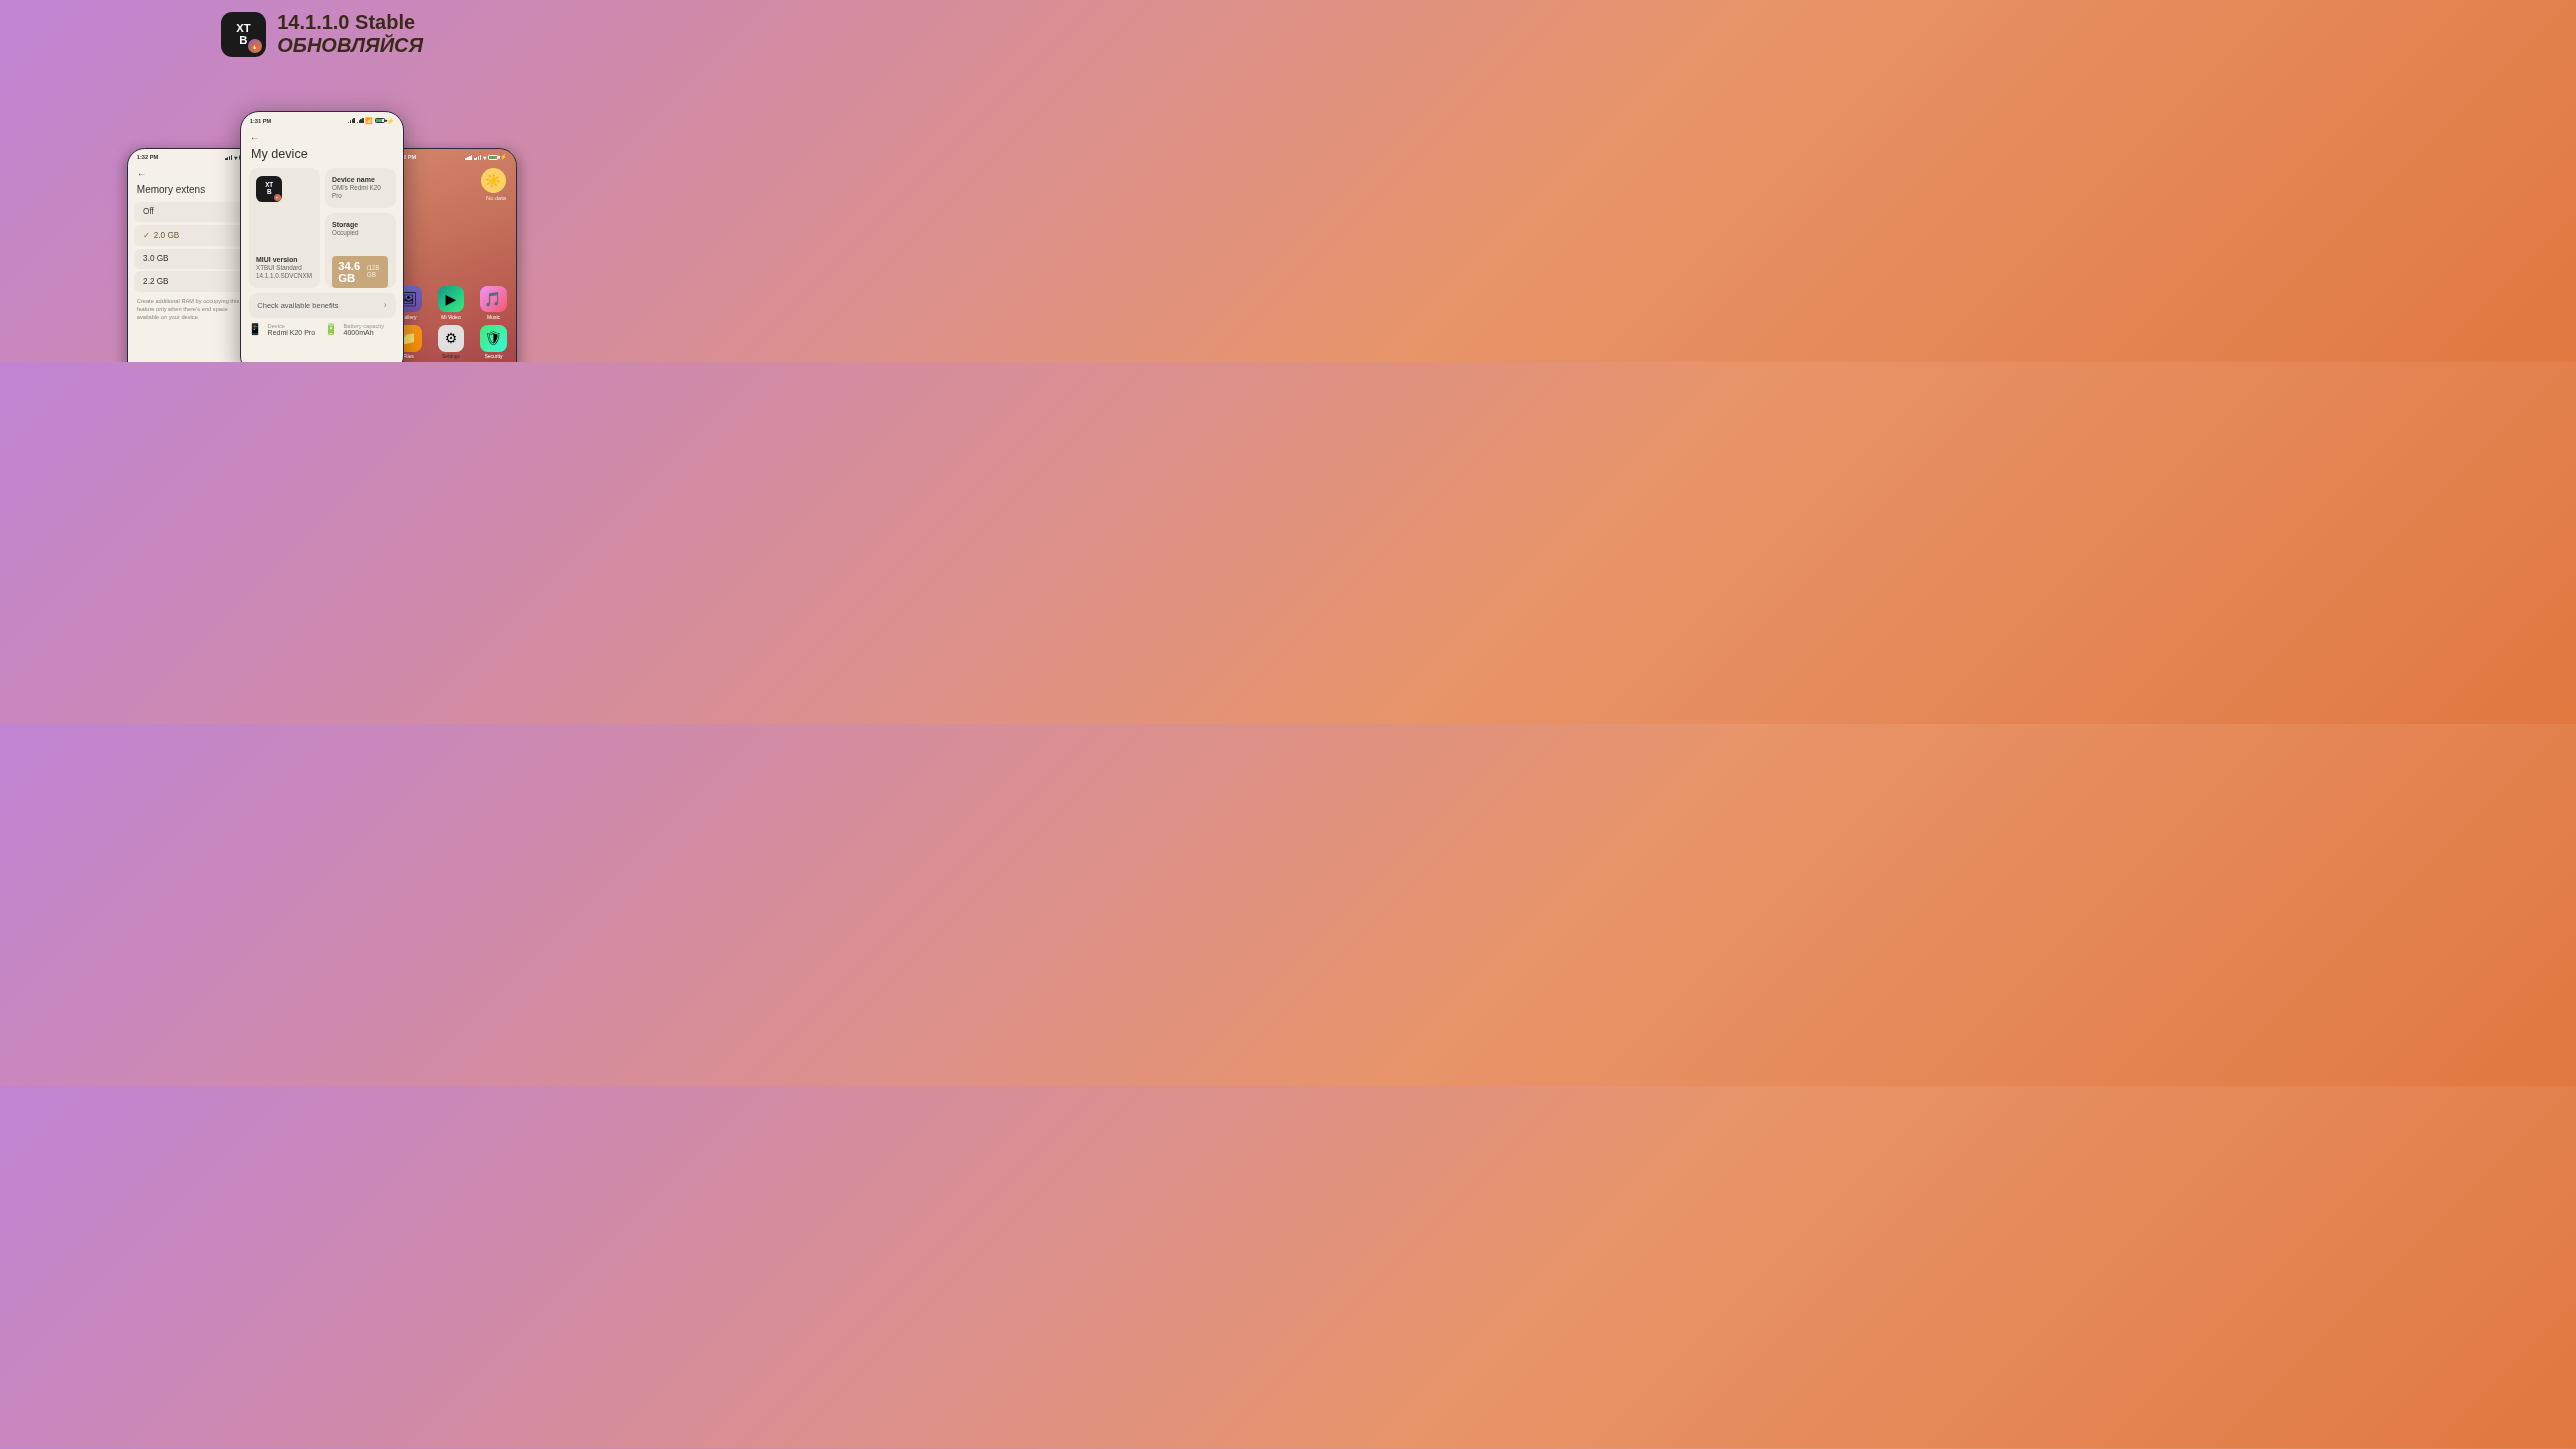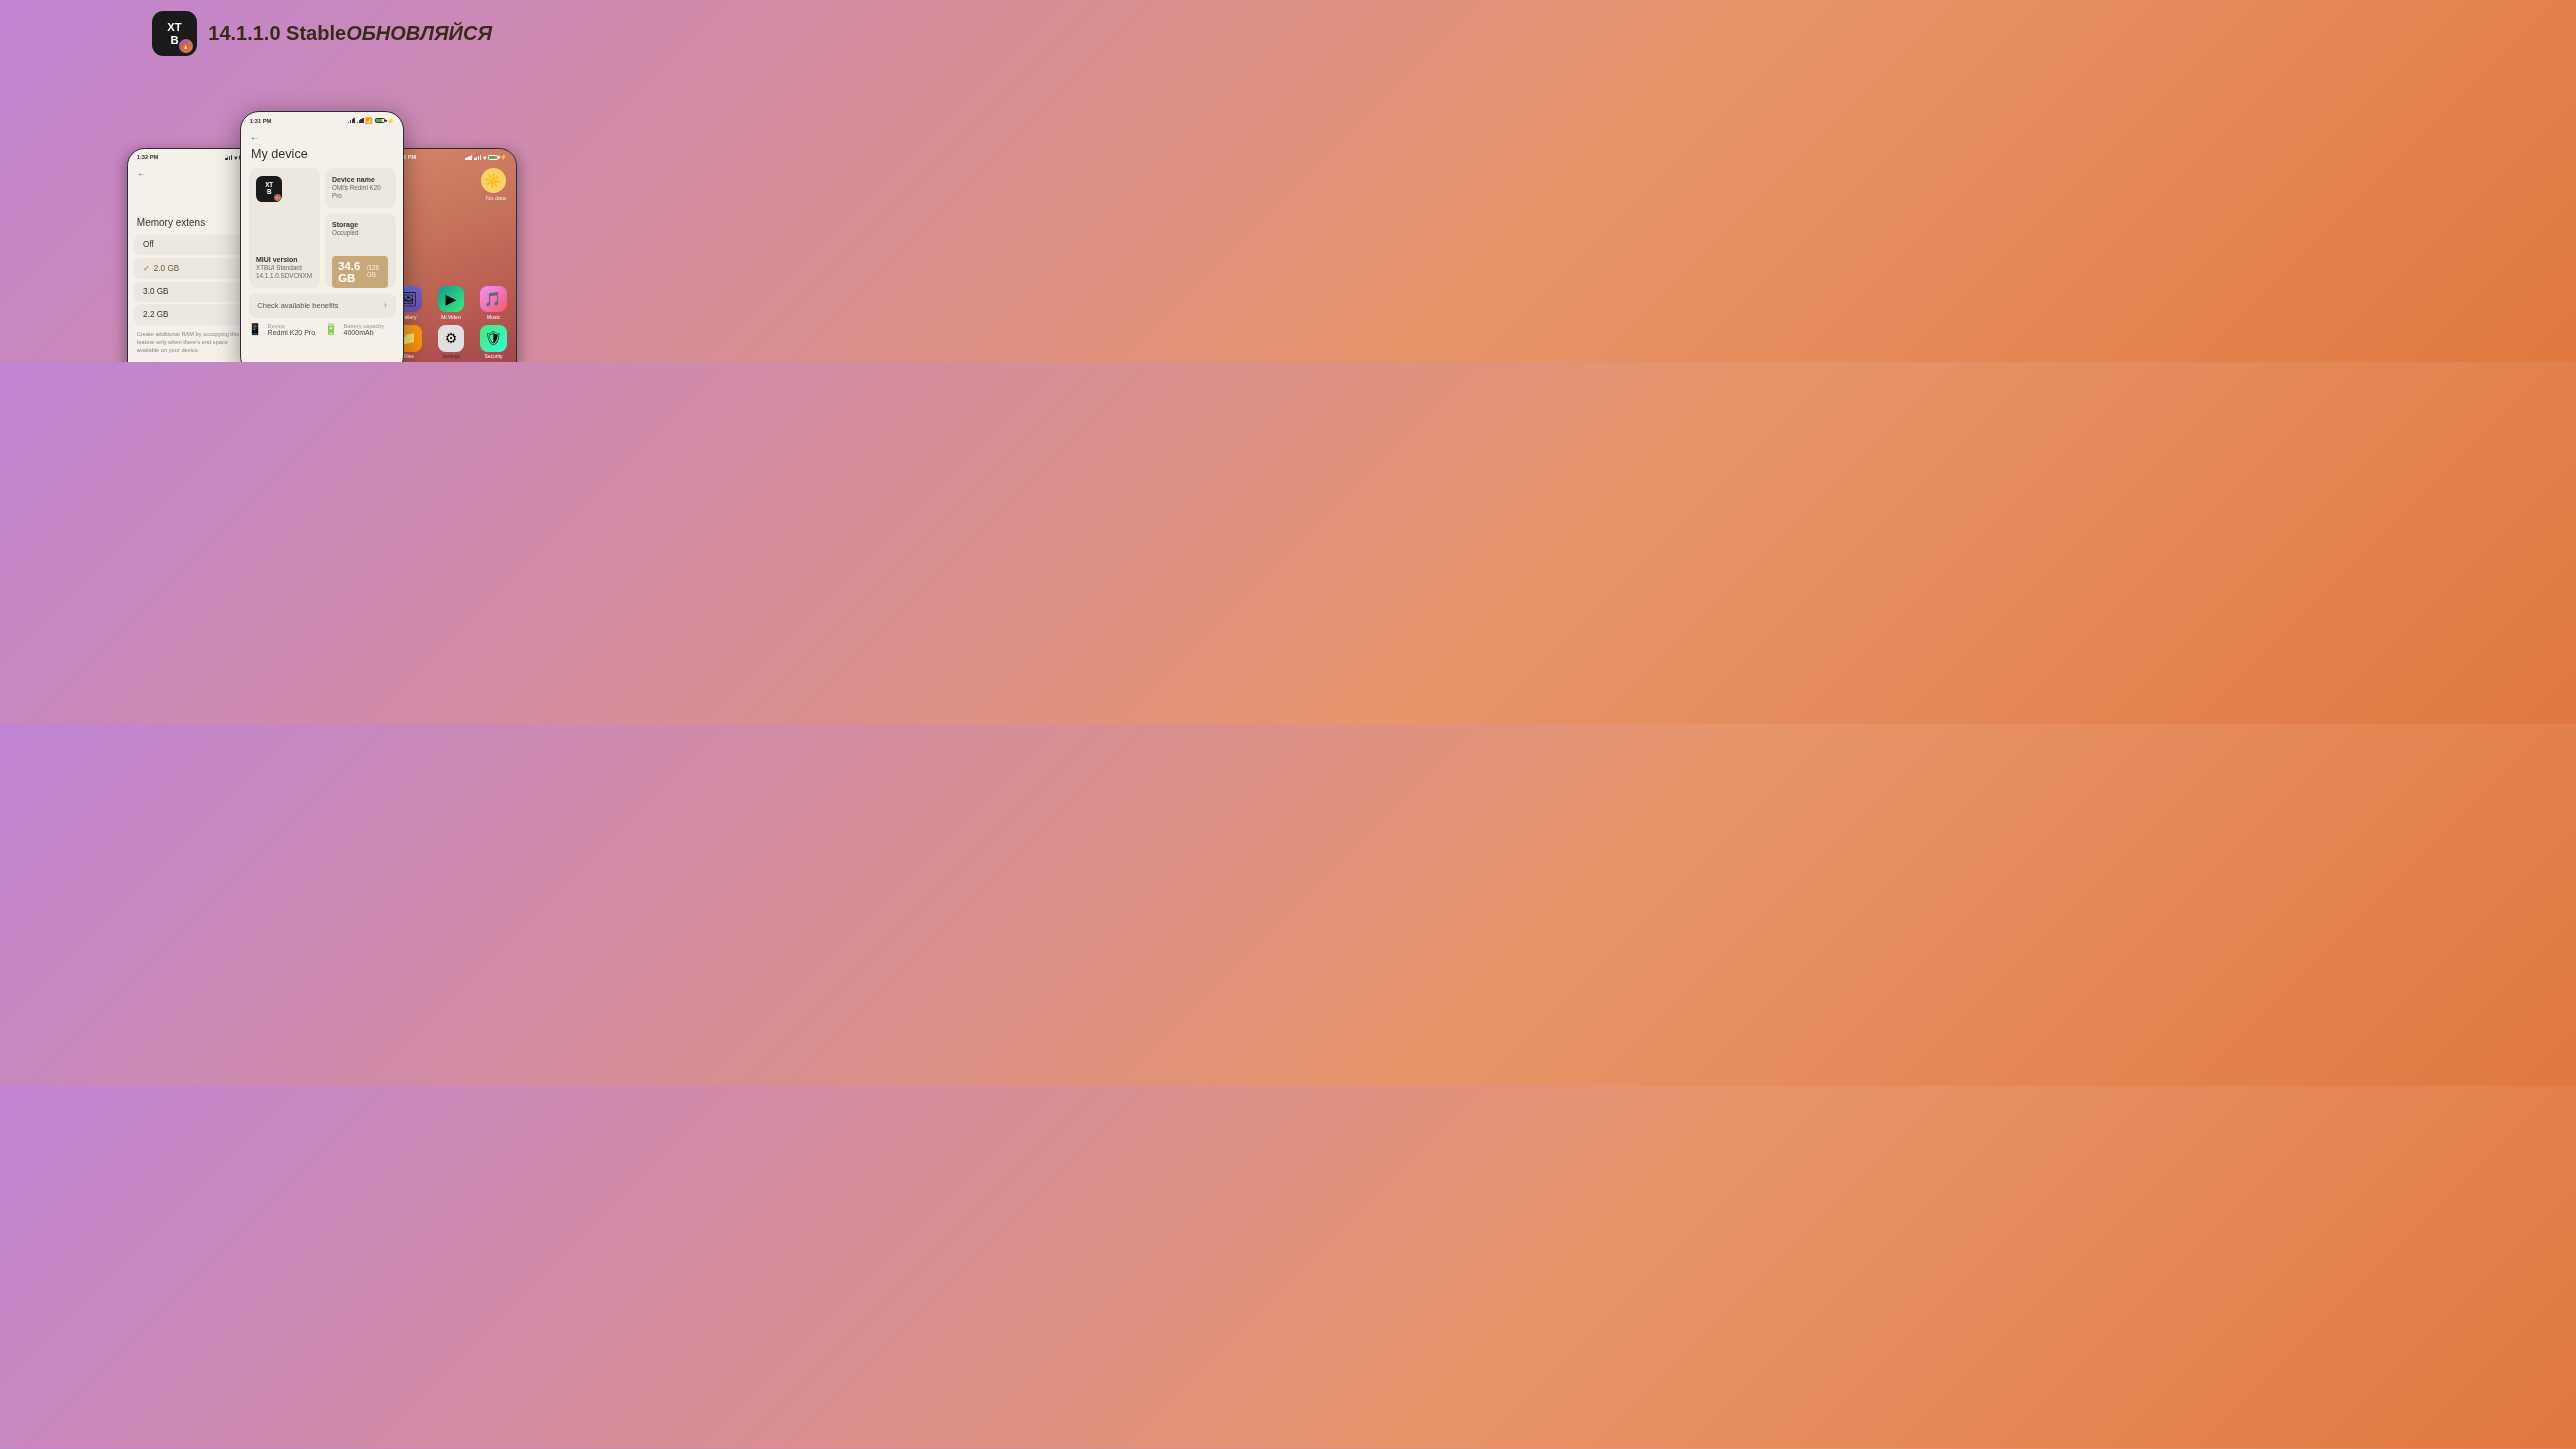--- a/index.html
+++ b/index.html
@@ -56,20 +56,21 @@
       display: flex;
       align-items: center;
       justify-content: center;
       font-size: 5.7px;
       color: white;
       font-weight: bold;
     }
 
     .header-text {
       display: flex;
+      flex-direction: column;
     }
 
     .version-text {
       font-size: 20px;
       font-weight: 600;
       color: #3a2a1a;
     }
 
     .update-text {
       font-size: 20px;
@@ -204,21 +205,20 @@
       padding: 3.8px 8.8px;
       cursor: pointer;
     }
 
     
     .phone-left .screen-title {
       font-size: 10px;
       font-weight: 500;
       color: #333;
       padding: 2.5px 8.8px 6.3px;
-      margin-top: 33px;
     }
 
     .memory-options {
       padding: 0 6.3px;
       display: flex;
       flex-direction: column;
       gap: 2.5px;
     }
 
     .memory-option {

